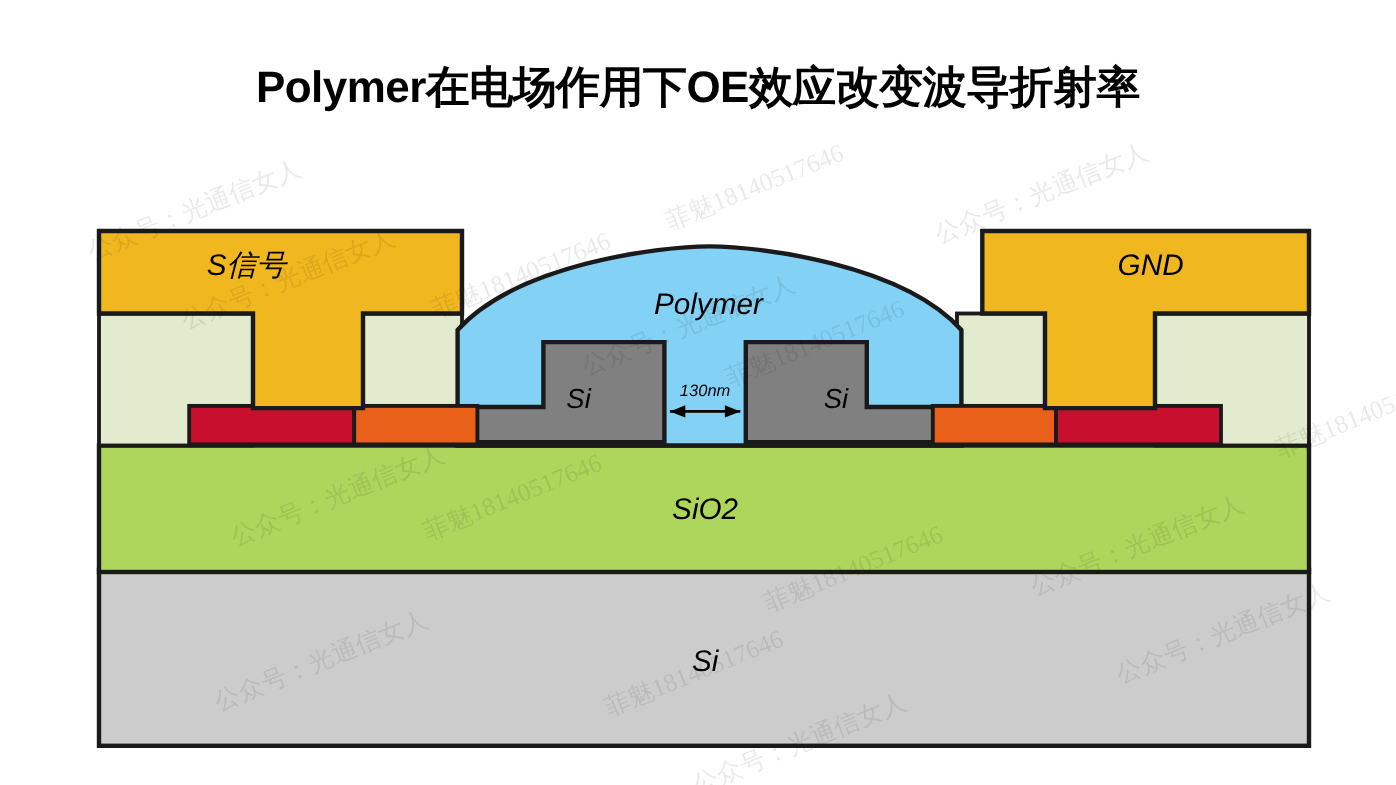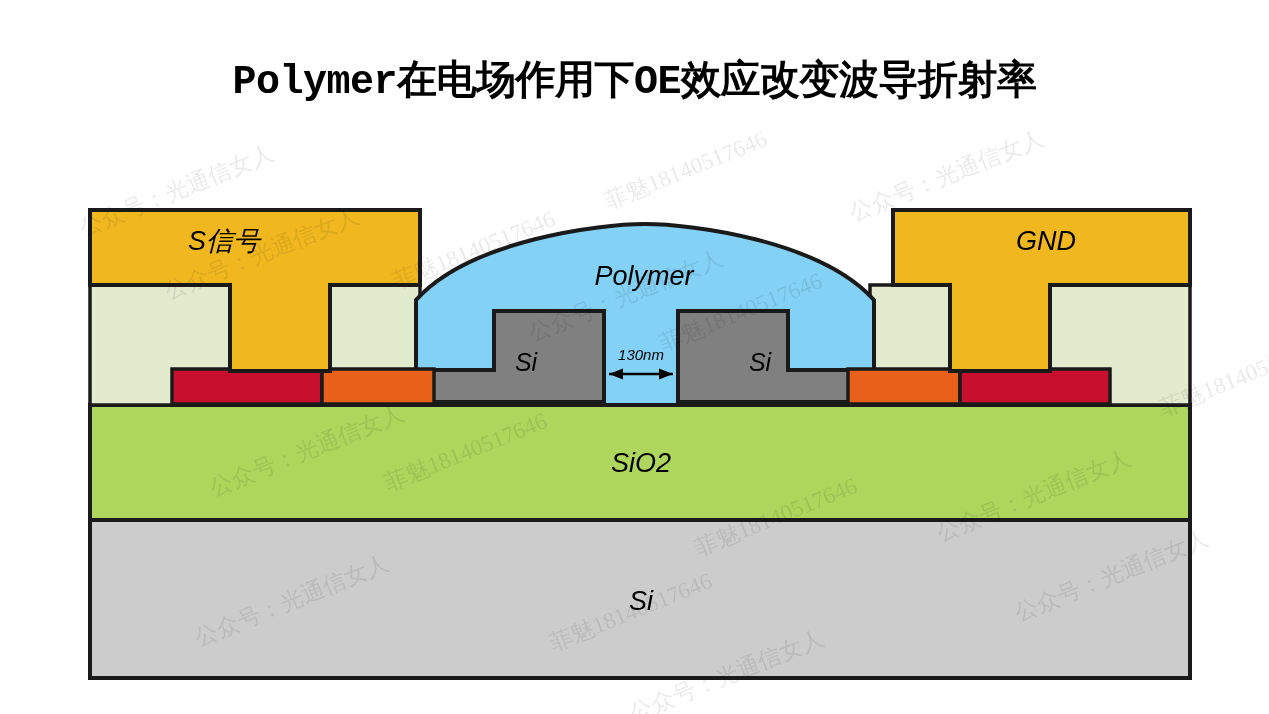--- a/index.html
+++ b/index.html
@@ -21,21 +21,21 @@
     width: 1269px;
     height: 714px;
     background: #ffffff;
   }
   #slide-title {
     position: absolute;
     left: 0;
     top: 52px;
     width: 1269px;
     text-align: center;
-    font-family: Liberation Mono, monospace;
+    font-family: Liberation Sans, sans-serif;
     font-weight: bold;
     font-size: 40px;
     letter-spacing: -0.5px;
     color: #000000;
     white-space: nowrap;
   }
   #figure-stage {
     position: absolute;
     left: 0;
     top: 0;

